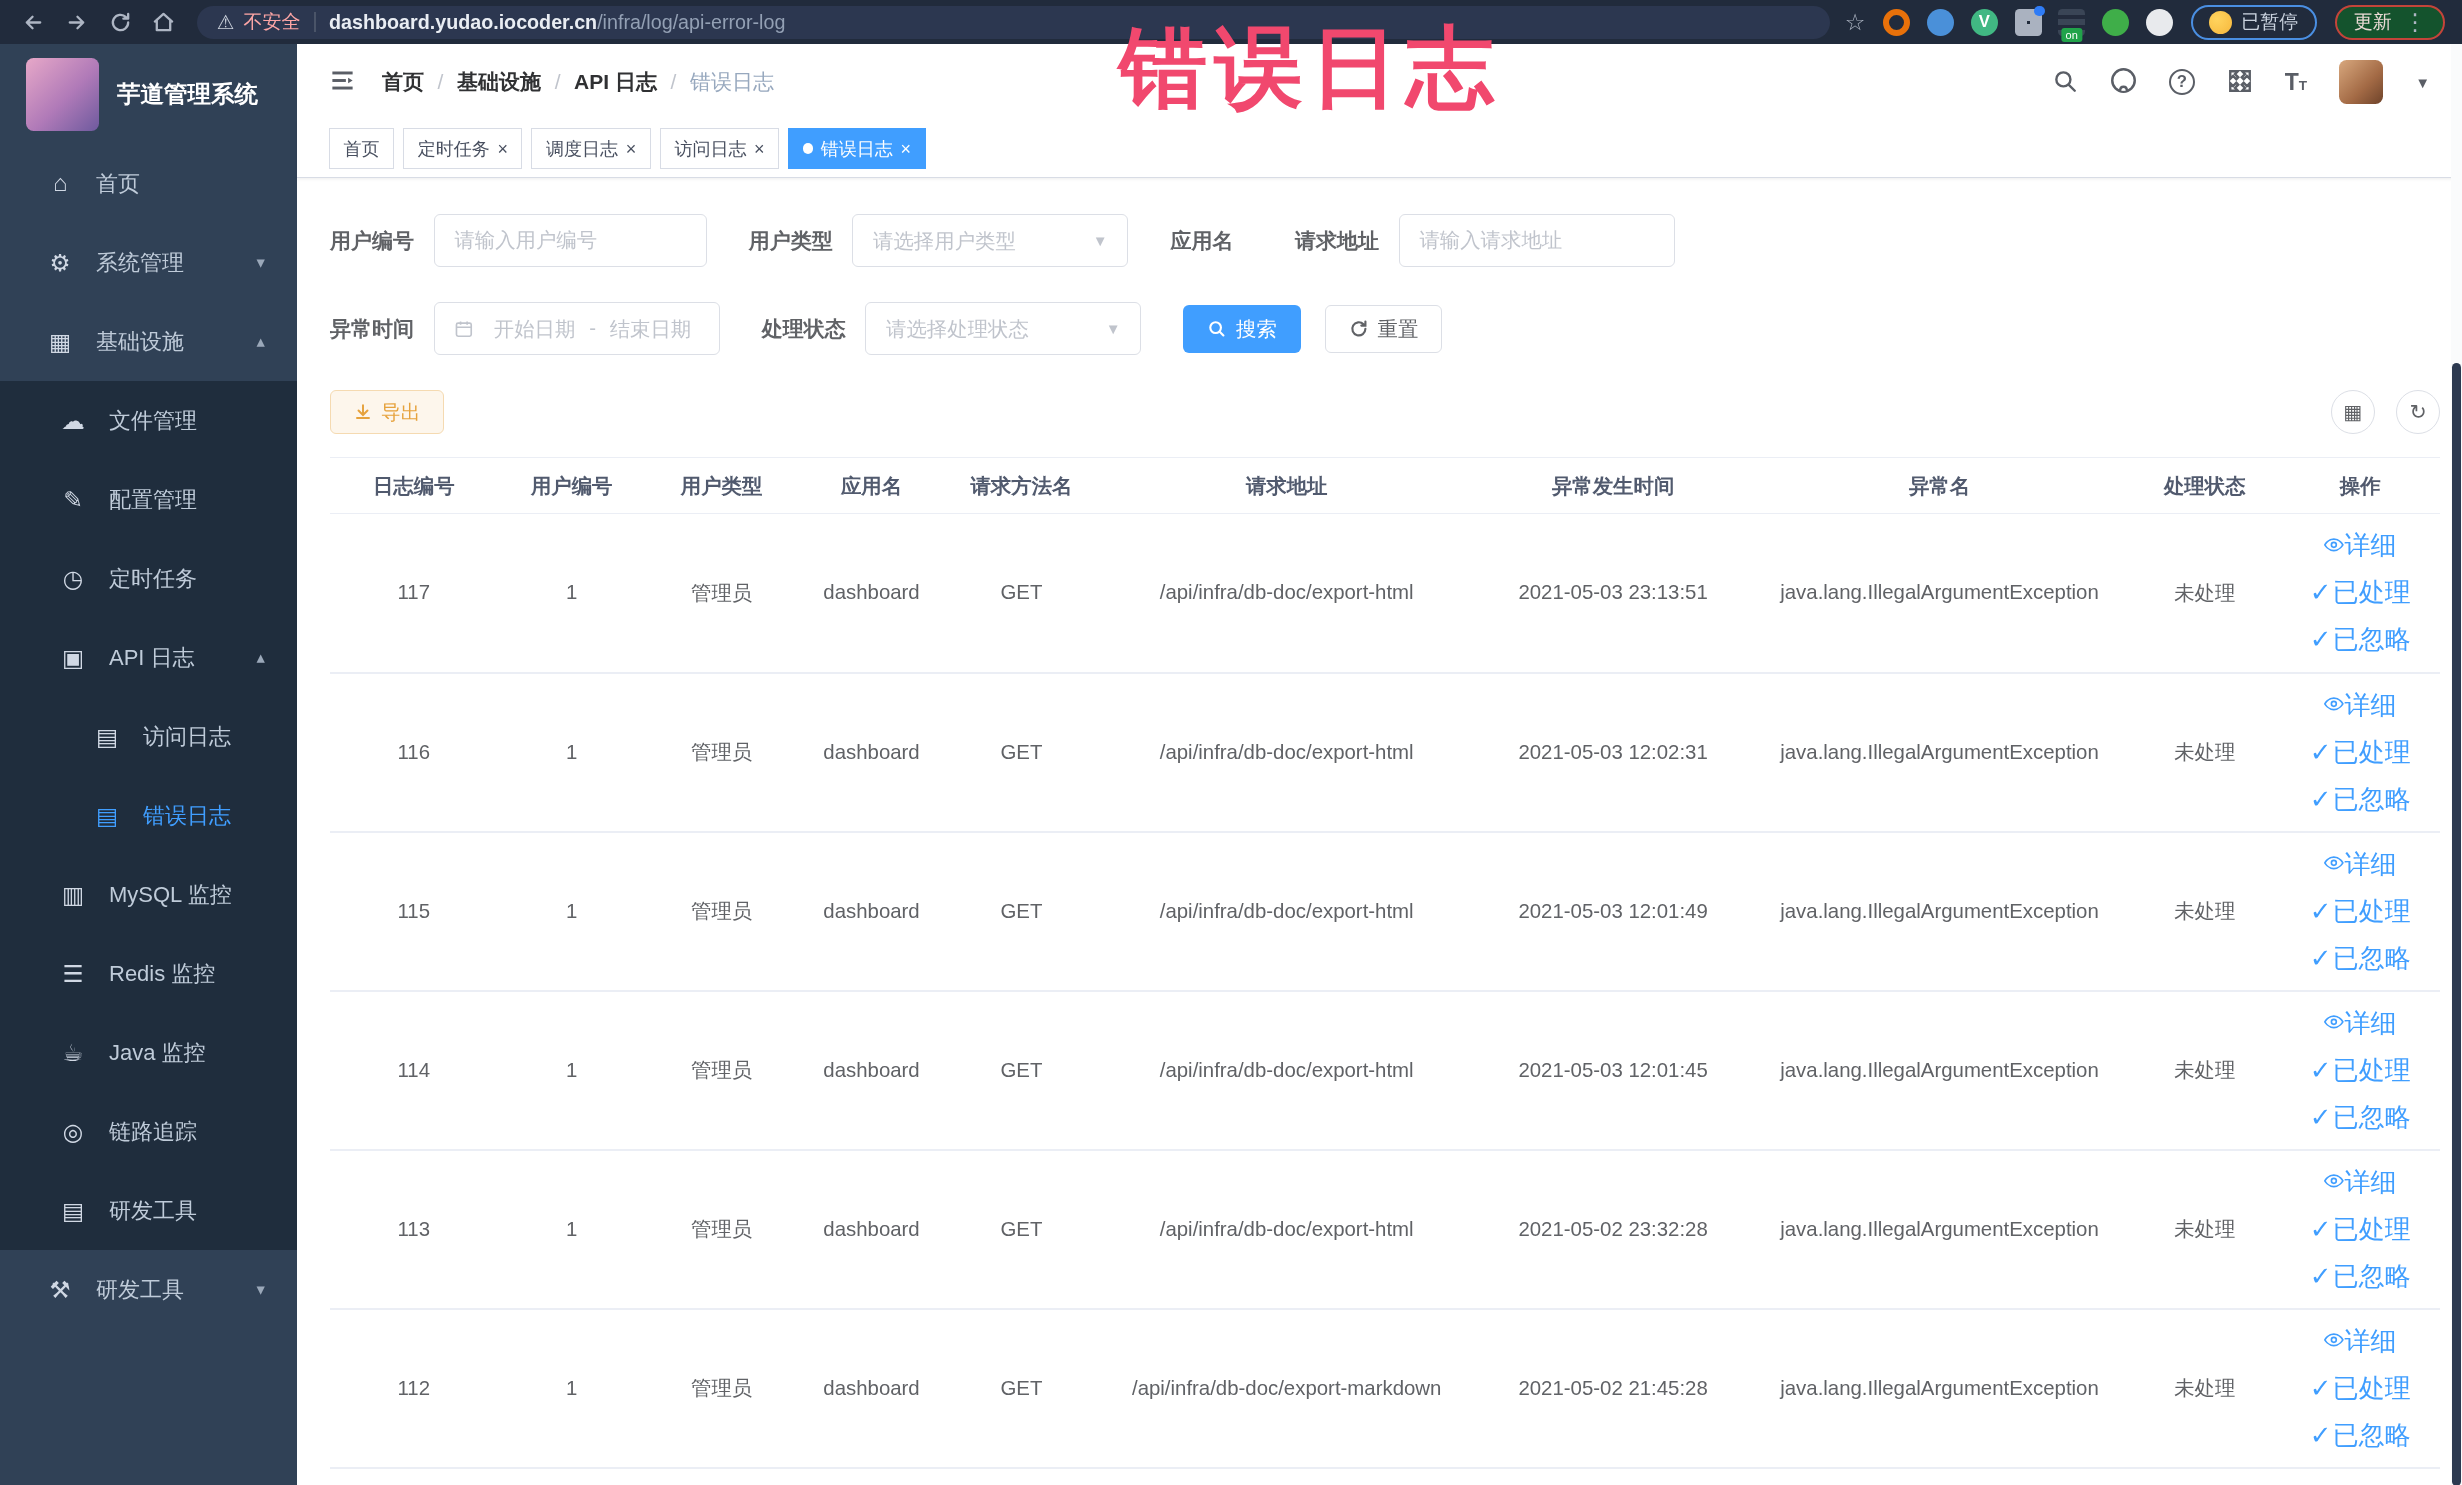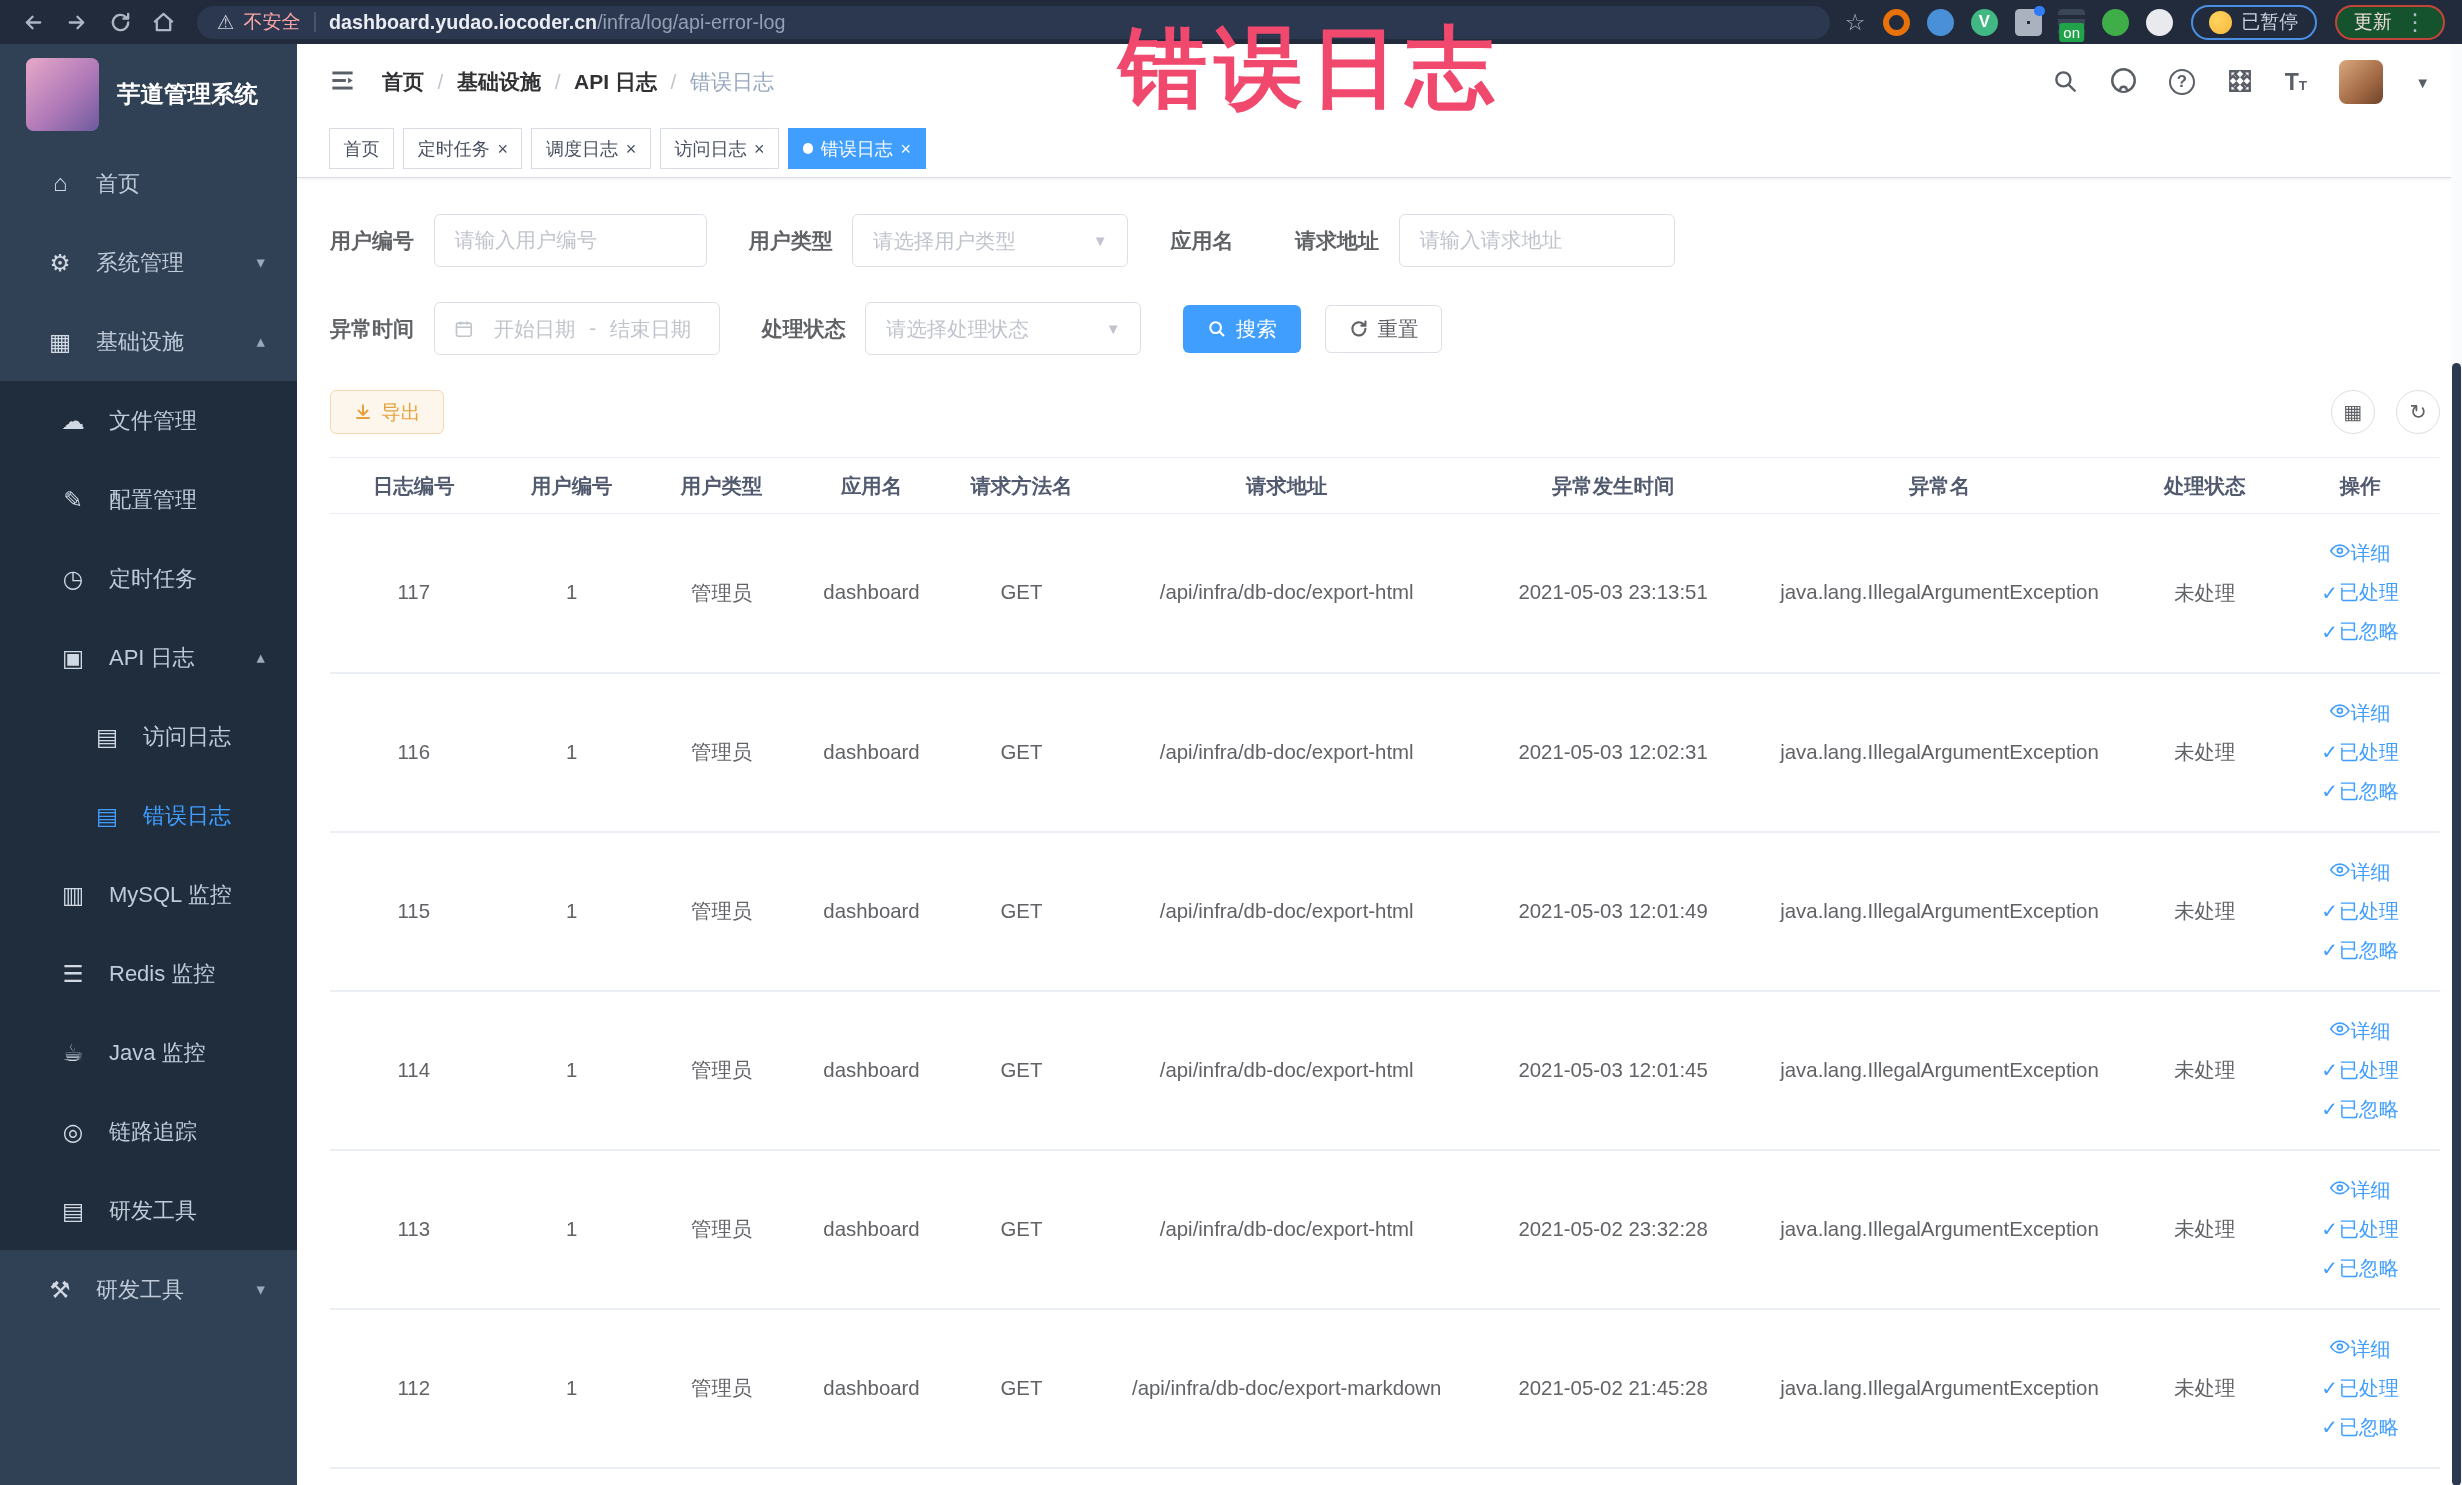--- a/index.html
+++ b/index.html
@@ -25,21 +25,21 @@
   .star { color:#aeb6c4; font-size:23px; }
   .ext { width:27px; height:27px; border-radius:6px; position:relative; flex:none; }
   .ext.ring { border:6px solid; background:transparent; border-radius:50%; }
   .ext.circle { border-radius:50%; display:flex; align-items:center; justify-content:center;
                 color:#fff; font-size:16.7px; font-weight:bold; }
   .ext.grid { background:linear-gradient(90deg,#aab2c0 44%,transparent 44%,transparent 56%,#aab2c0 56%),
               linear-gradient(0deg,#aab2c0 44%,transparent 44%,transparent 56%,#aab2c0 56%); border-radius:4.5px; }
   .ext .dot { position:absolute; right:-3px; top:-3px; width:10.6px; height:10.6px; border-radius:50%; }
   .ext.rows { background:repeating-linear-gradient(0deg,#3a4556 0 6px,#232b3c 6px 10.6px); border-radius:4.5px; }
   .ext .badge { position:absolute; left:50%; transform:translateX(-50%); bottom:-6px;
-                background:#21a34a; color:#fff; font-size:15px; padding:0.8px 4.5px; border-radius:3px; }
+                background:#21a34a; color:#fff; font-size:11px; padding:0.8px 4.5px; border-radius:3px; }
   .pill { height:35px; border-radius:17.4px; display:flex; align-items:center; gap:9px;
           padding:0 16.7px; font-size:19px; white-space:nowrap; }
   .pill.paused { border:2.3px solid #4a8fe2; color:#c9d2de; }
   .emoji-face { width:23px; height:23px; border-radius:50%;
                 background:radial-gradient(circle at 35% 35%,#ffd45e,#f6b73c); }
   .pill.update { border:2.3px solid #c4443a; background:#14532d; color:#e9d9d4; }
   .kebab { color:#aeb6c4; font-size:23px; margin-left:3px; }
   
   .app { display:flex; height:1442px; }
   
@@ -106,21 +106,21 @@
   .circle-btns { margin-left:auto; display:flex; gap:21px; }
   .cbtn { width:44px; height:44px; border-radius:50%; border:0.8px solid #dcdfe6; background:#fff;
           color:#606266; font-size:20.4px; display:flex; align-items:center; justify-content:center; cursor:pointer; }
   
   table { width:100%; border-collapse:collapse; table-layout:fixed; }
   thead th { font-size:20.4px; font-weight:700; color:#515a6e; height:56px; text-align:center;
              border-top:0.8px solid #ebeef5; border-bottom:0.8px solid #ebeef5; padding:0 6px; }
   tbody td { font-size:20.4px; color:#606266; height:159px; text-align:center;
              border-bottom:2.3px solid #ebeef5; padding:0 6px; word-break:break-all; }
   .actions { display:flex; flex-direction:column; gap:12px; align-items:center; }
-  .alink { color:#409eff; font-size:20px; display:inline-flex; align-items:center; gap:1px;
+  .alink { color:#409eff; font-size:26px; display:inline-flex; align-items:center; gap:1px;
            cursor:pointer; white-space:nowrap; }
   .alink svg { stroke:currentColor; fill:none; stroke-width:2; }
   
   .annotation { position:absolute; left:1119px; top:9px; font-size:88px; font-weight:bold;
                 letter-spacing:7.6px; color:#f1486e; z-index:50; pointer-events:none; }
   .scroll-track { position:absolute; top:44px; right:0; width:10.6px; bottom:0; background:#fafbfc; z-index:40; }
   .scroll-thumb { position:absolute; top:319px; right:0.8px; width:9px; height:1123px;
                   background:#2c3950; border-radius:4.5px; }
 </style>
 </head>

